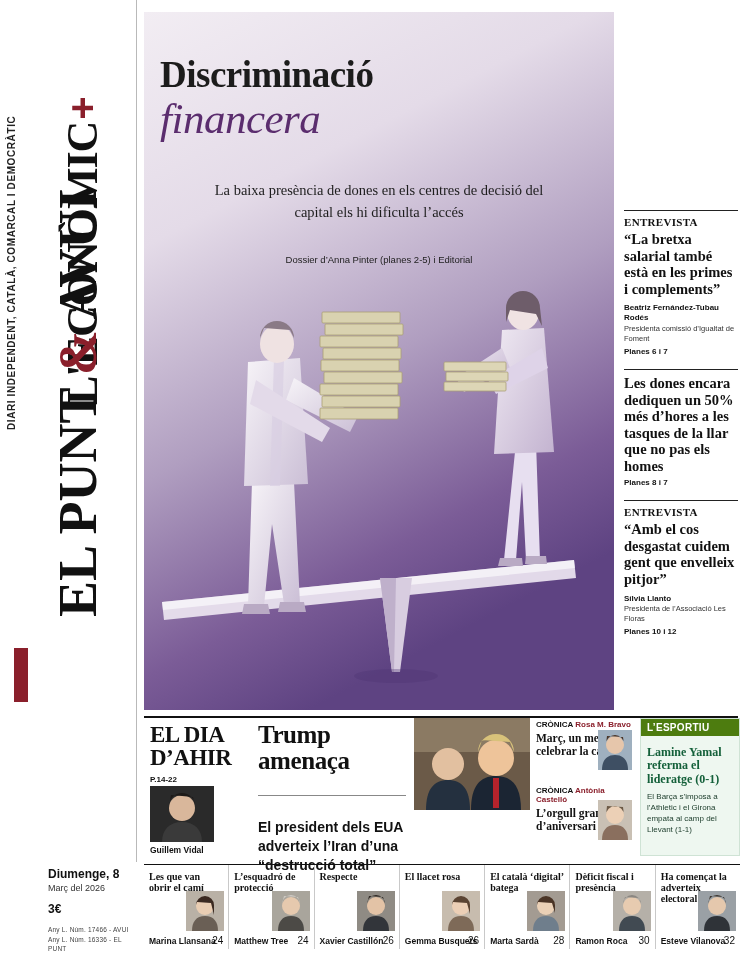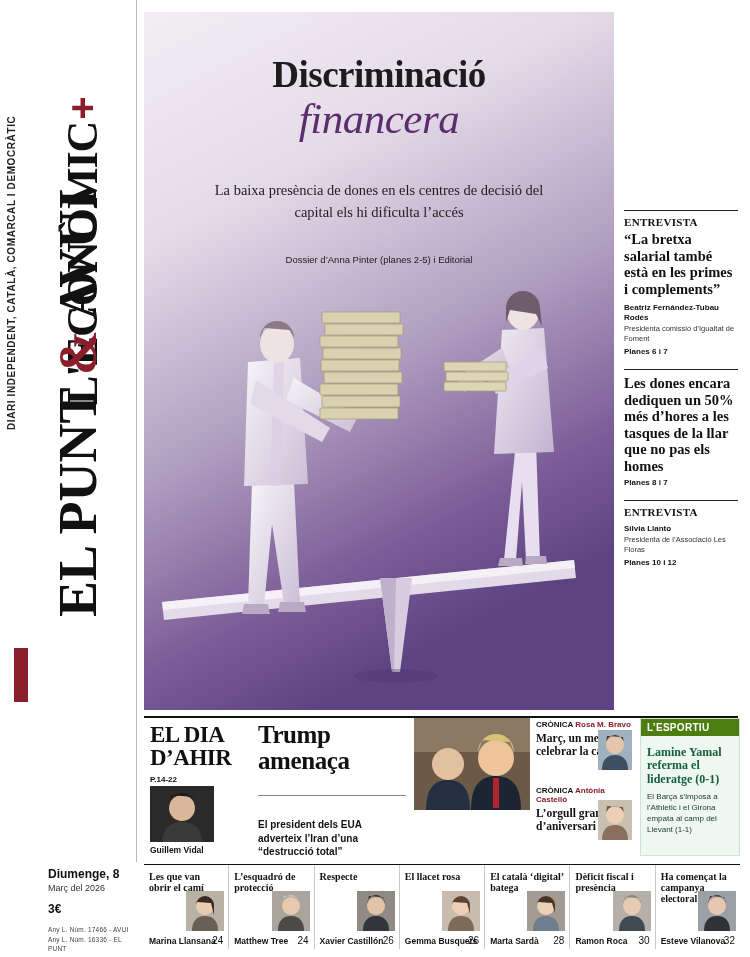--- a/index.html
+++ b/index.html
@@ -33,21 +33,21 @@
 
   .spine-foot{position:absolute;left:48px;top:868px;width:90px;}
   .sf-date{font-size:12px;font-weight:bold;color:#111;line-height:1.15;}
   .sf-sub{font-size:9px;color:#333;margin-top:1px;}
   .sf-price{font-size:12px;font-weight:bold;margin-top:9px;}
   .sf-legal{font-size:6.5px;color:#444;margin-top:9px;line-height:1.5;letter-spacing:.2px;}
 
   
   .hero{position:absolute;left:144px;top:12px;width:470px;height:698px;overflow:hidden;
     background:linear-gradient(165deg,#efe9f1 0%,#e6dfe9 28%,#b9a8c6 56%,#8b6fa3 78%,#6d4f8c 100%);}
-  .hero-title{position:absolute;left:0;right:0;top:44px;text-align:center;}
+  .hero-title{position:absolute;left:16px;right:0;top:44px;text-align:left;}
   .ht1{font-family:"Liberation Serif",serif;font-size:37px;font-weight:bold;color:#1c1c1c;line-height:1.02;letter-spacing:-.5px;}
   .ht2{font-family:"Liberation Serif",serif;font-size:43px;font-style:italic;color:#5b2d6e;line-height:1.05;margin-top:2px;letter-spacing:-.5px;}
   .hero-deck{position:absolute;left:56px;right:56px;top:168px;text-align:center;
     font-family:"Liberation Serif",serif;font-size:14.5px;color:#1d1d1d;line-height:1.5;}
   .hero-credit{position:absolute;left:56px;right:56px;top:242px;text-align:center;font-size:9.5px;font-weight:normal;color:#222;}
 
   
   .ill{position:absolute;left:0;top:0;width:470px;height:698px;}
 
   
@@ -63,21 +63,21 @@
   
   .strip{position:absolute;left:144px;top:716px;width:594px;height:140px;border-top:2px solid #111;}
   .eldia{position:absolute;left:150px;top:724px;width:104px;}
   .eldia-t{font-family:"Liberation Serif",serif;font-size:23px;font-weight:bold;line-height:.98;letter-spacing:-.5px;}
   .eldia-p{font-size:8px;font-weight:bold;margin-top:6px;}
   .eldia-photo{position:absolute;left:150px;top:786px;width:64px;height:56px;background:#2b2b2b;overflow:hidden;}
   .eldia-name{position:absolute;left:150px;top:845px;width:108px;font-size:8.5px;font-weight:bold;}
 
   .trump{position:absolute;left:258px;top:722px;width:150px;}
   .trump-h{font-family:"Liberation Serif",serif;font-size:25px;font-weight:bold;line-height:1.04;letter-spacing:-.4px;}
-  .trump-sub{font-size:10px;font-weight:bold;line-height:1.35;margin-top:14px;color:#111;}
+  .trump-sub{font-size:14px;font-weight:bold;line-height:1.35;margin-top:14px;color:#111;}
   .trump-rule{position:absolute;left:258px;top:795px;width:148px;border-top:1px solid #888;}
 
   .tphoto{position:absolute;left:414px;top:718px;width:116px;height:92px;overflow:hidden;background:#5b4a3a;}
 
   .cron{position:absolute;left:536px;width:98px;}
   .cron-k{font-size:8px;font-weight:bold;}
   .cron-k em{font-style:normal;color:#8a1f2b;}
   .cron-t{font-family:"Liberation Serif",serif;font-size:11.5px;font-weight:bold;line-height:1.15;margin-top:3px;}
   .cron-av{position:absolute;width:34px;height:40px;overflow:hidden;background:#9a8f86;}
 
@@ -232,20 +232,21 @@
 
     <div class="rail-block">
       <hr class="rule">
       <div class="rail-head">Les dones encara dediquen un 50% més d’hores a les tasques de la llar que no pas els homes</div>
       <div class="rail-pages">Planes 8 i 7</div>
     </div>
 
     <div class="rail-block">
       <hr class="rule">
       <div class="kicker">ENTREVISTA</div>
+      <div class="rail-head">“Amb el cos desgastat cuidem gent que envelleix pitjor”</div>
       <div class="rail-by">Sílvia Llanto</div>
       <div class="rail-role">Presidenta de l’Associació Les Floras</div>
       <div class="rail-pages">Planes 10 i 12</div>
     </div>
   </div>
 
   <div class="strip"></div>
 
   <div class="eldia">
     <div class="eldia-t">EL DIA</div>
@@ -396,21 +397,21 @@
             <circle cx="19" cy="15" r="9" fill="#e7cbb0"></circle>
             <path d="M10,13 a9,9 0 0 1 18,0 l-2,-6 -14,-1 Z" fill="#8b8782"></path>
             <path d="M19,25 c-9,0 -13,6 -13,15 l26,0 c0,-9 -4,-15 -13,-15 Z" fill="#414a52"></path>
           </svg>
       </div>
       <div class="op-name">Ramon Roca</div>
       <div class="op-pg">30</div>
     </div>
 
     <div class="opcell">
-      <div class="op-t">Ha començat la campanya electoral</div>
+      <div class="op-t">Ha començat la adverteix electoral</div>
       <div class="op-photo">
         <svg class="face" viewBox="0 0 38 40">
             <rect width="38" height="40" fill="#9aa0a5"></rect>
             <circle cx="19" cy="15" r="9" fill="#e5c8ad"></circle>
             <path d="M10,13 a9,9 0 0 1 18,0 l-2,-7 -14,-1 Z" fill="#3d352e"></path>
             <path d="M19,25 c-9,0 -13,6 -13,15 l26,0 c0,-9 -4,-15 -13,-15 Z" fill="#2f3338"></path>
           </svg>
       </div>
       <div class="op-name">Esteve Vilanova</div>
       <div class="op-pg">32</div>

